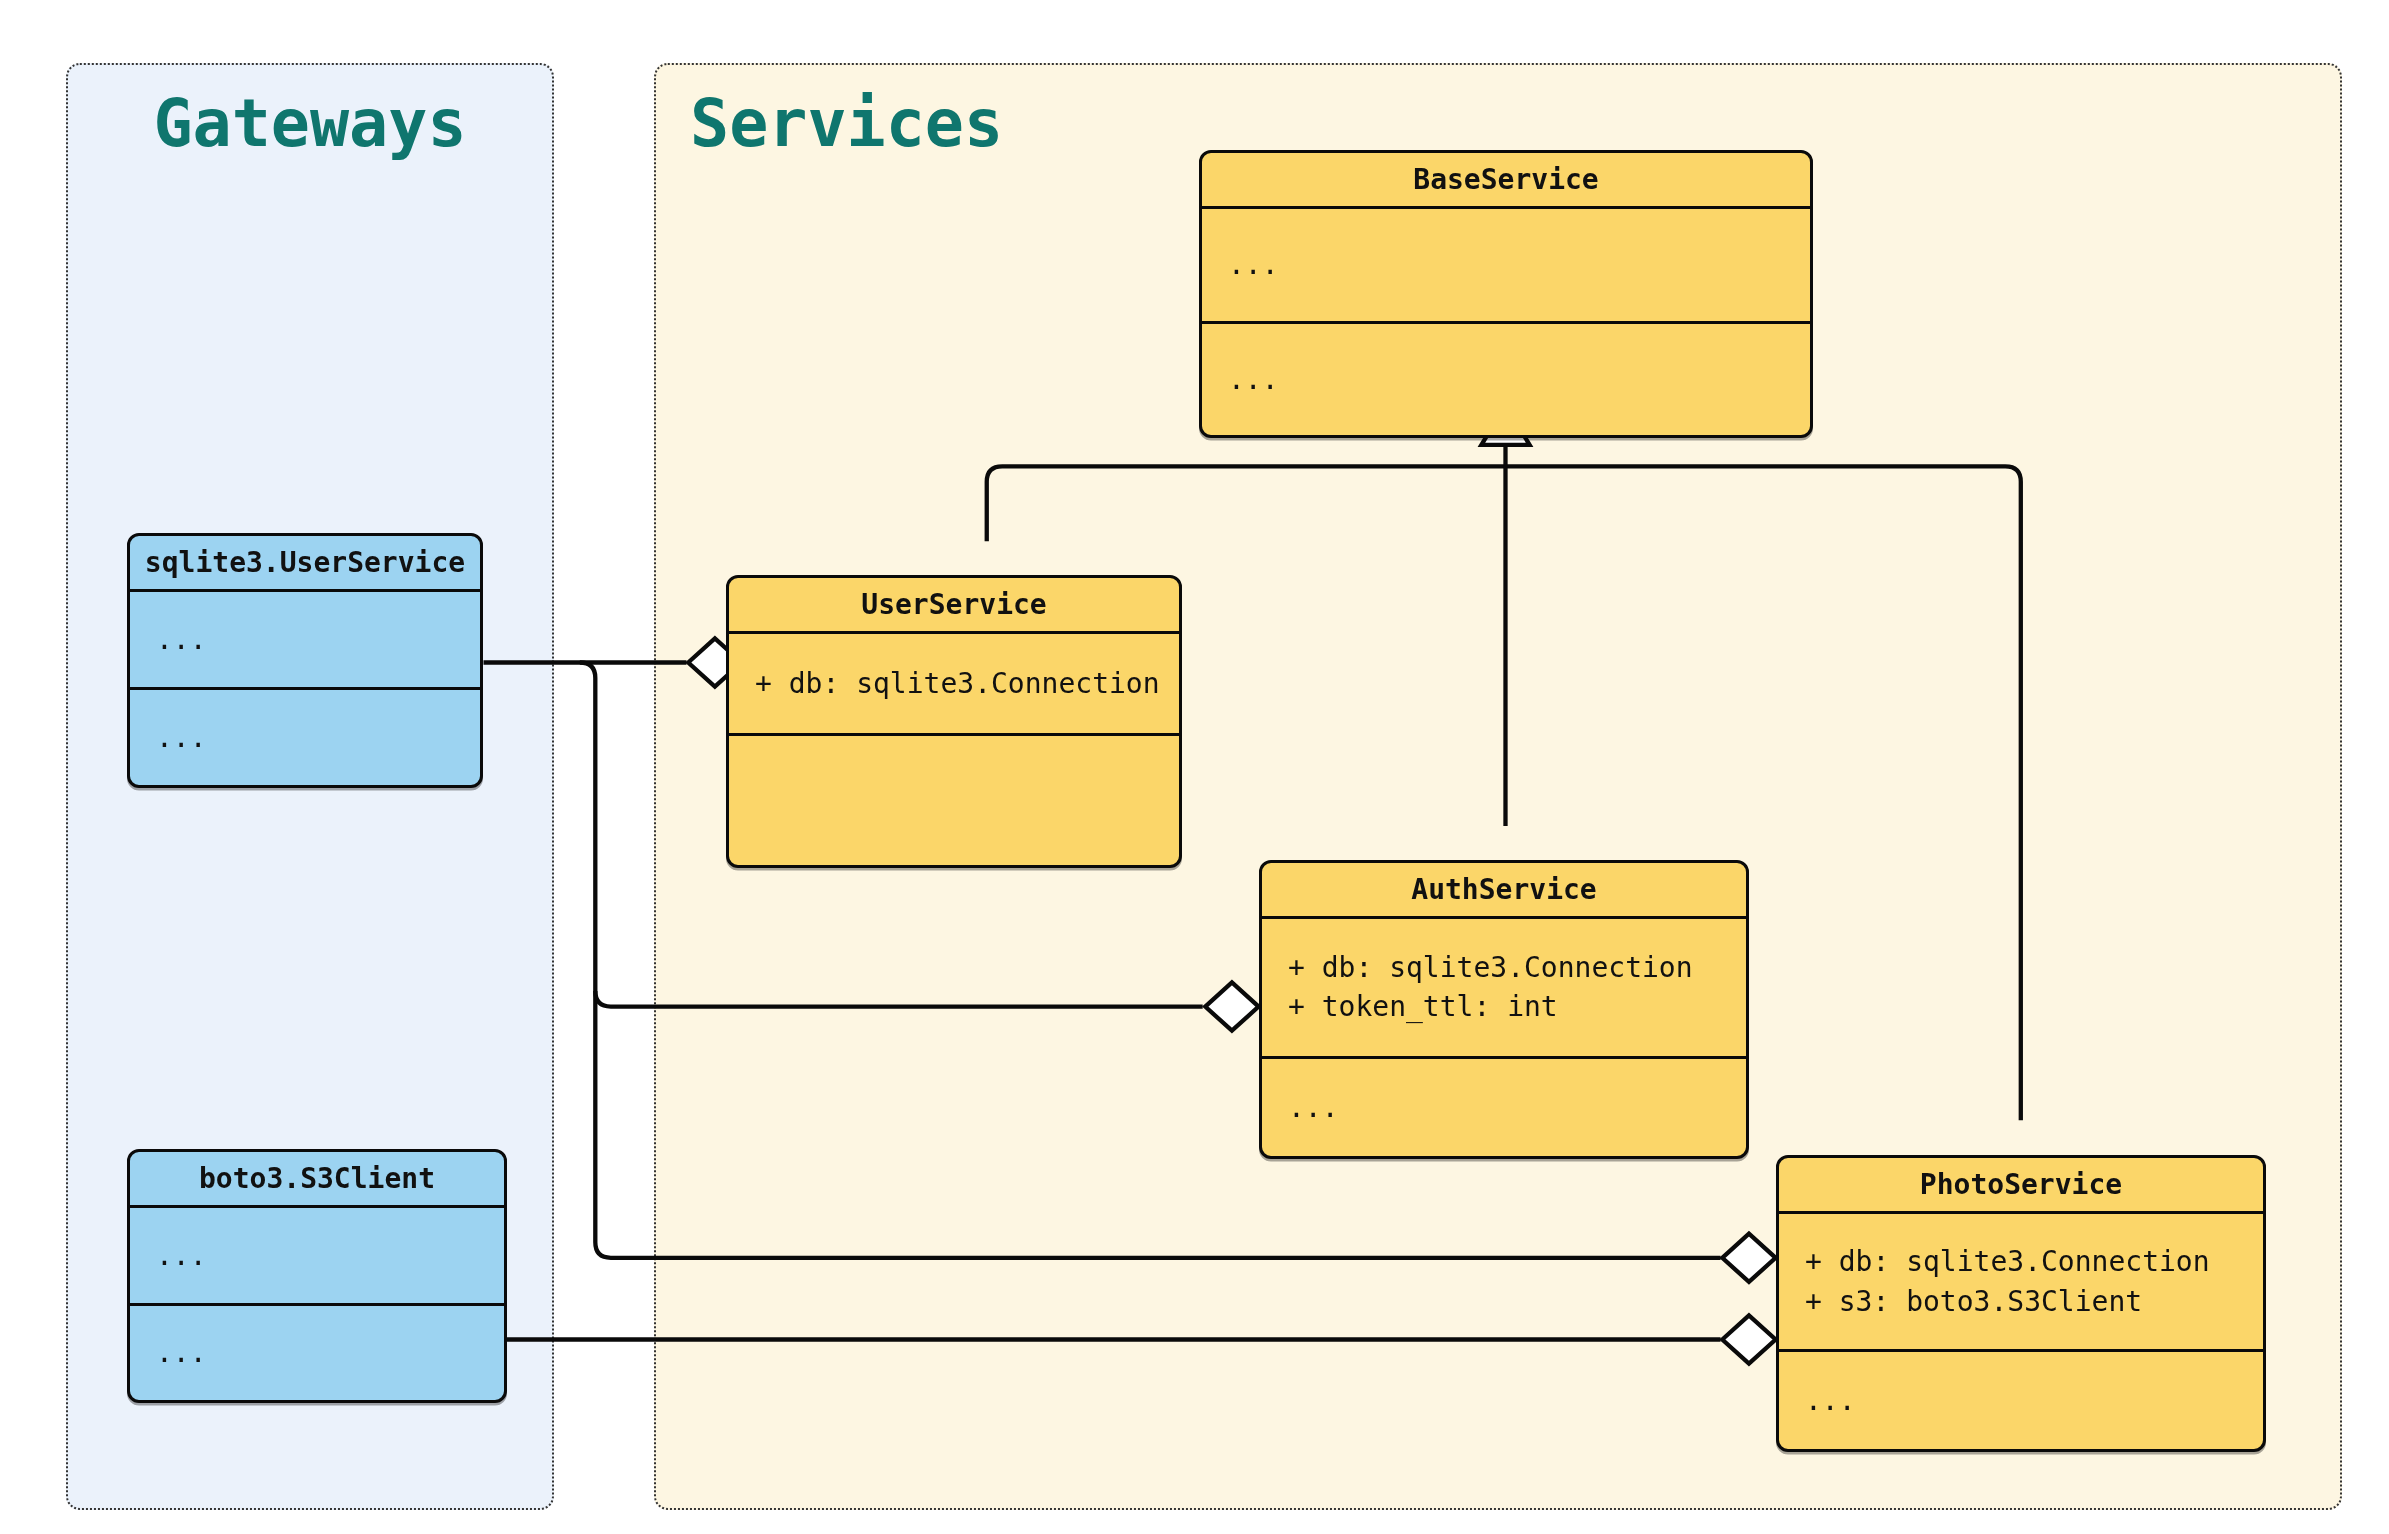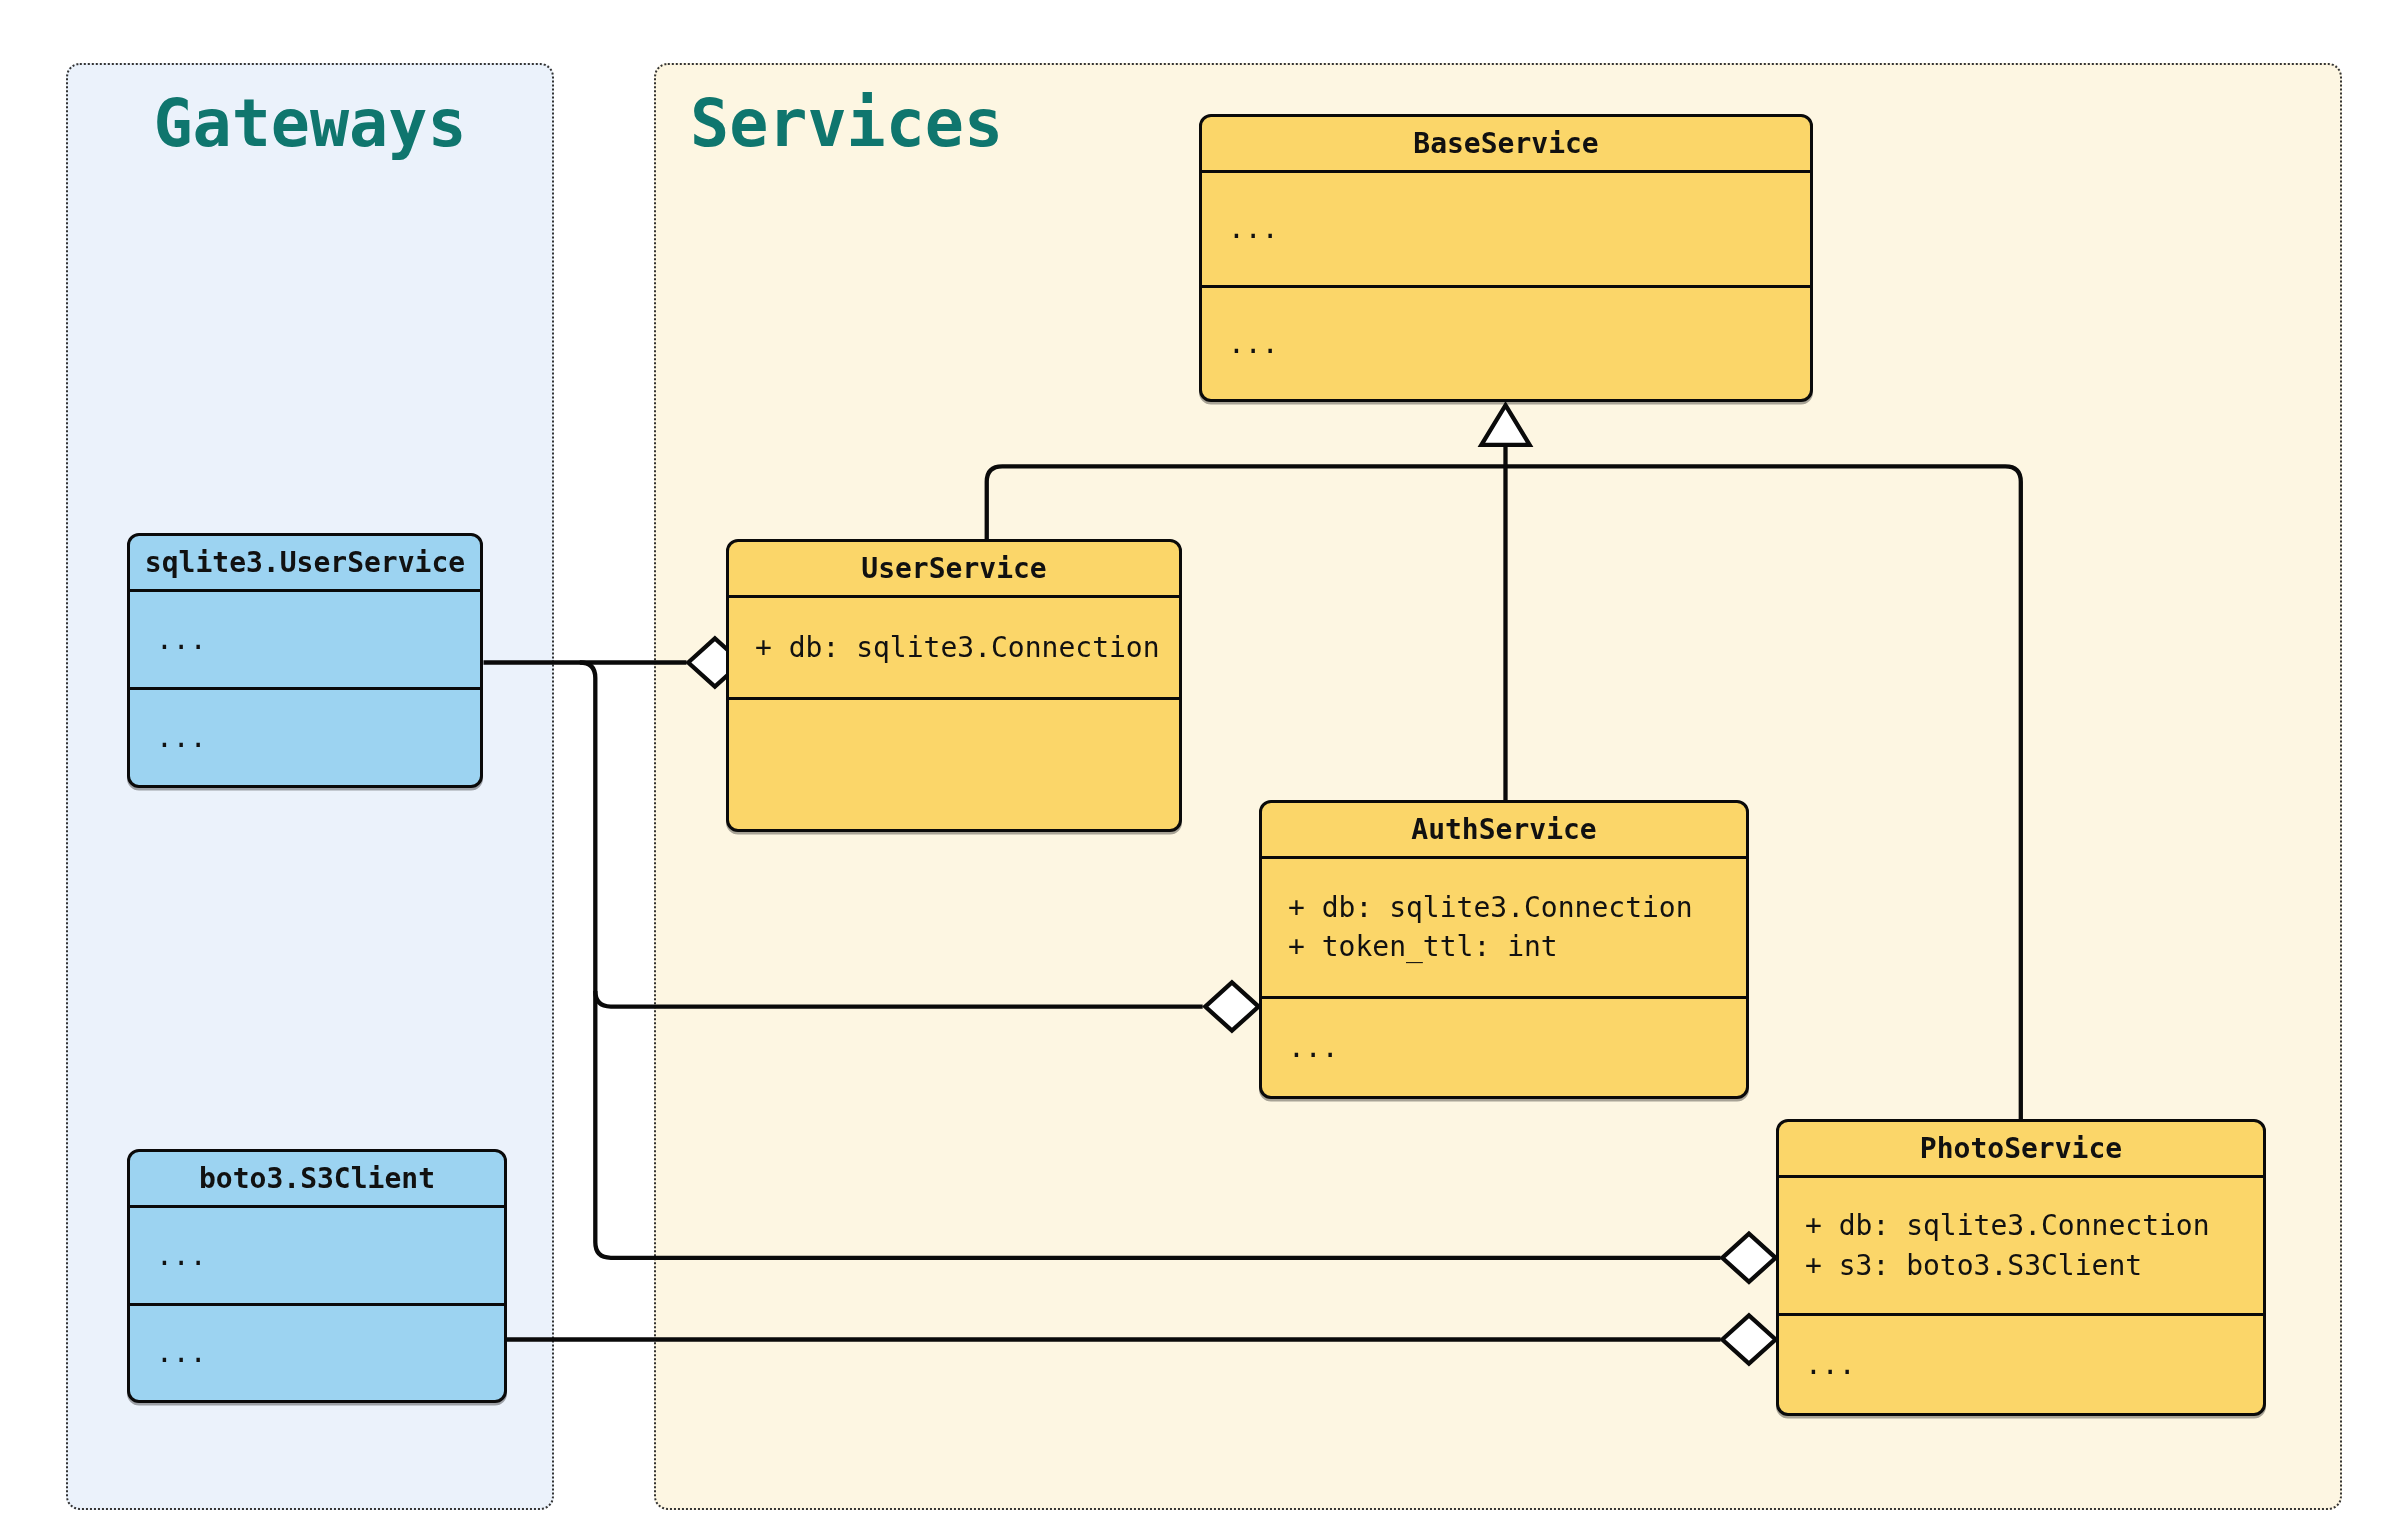--- a/index.html
+++ b/index.html
@@ -45,21 +45,21 @@
   .uml-class{
     position:absolute;
     box-sizing:border-box;
     border:3.9px solid #0a0a0a;
     border-radius:12px;
     display:flex;
     flex-direction:column;
     box-shadow:0 2.6px 0 rgba(10,10,10,0.35);
     overflow:hidden;
   }
-  .uml-class.yellow{ background:#fbd669; }
+  .uml-class.yellow{ background:#fbd669;margin-top:36px; }
   .uml-class.blue{ background:#9cd3f1; }
   .uml-title{
     flex:0 0 auto;
     height:53px;
     display:flex; align-items:center; justify-content:center;
     border-bottom:3.9px solid #0a0a0a;
     font-weight:bold;
     font-size:28px;
   }
   .uml-compartment{
@@ -125,21 +125,21 @@
   </div>
 
   <div class="uml-class yellow" style="left:726px;top:539px;width:456px;height:293px;">
     <div class="uml-title">UserService</div>
     <div class="uml-compartment attrs f1">
       <div class="line">+ db: sqlite3.Connection</div>
     </div>
     <div class="uml-compartment f13"></div>
   </div>
 
-  <div class="uml-class yellow" style="left:1259px;top:800px;width:490px;height:299px;">
+  <div class="uml-class yellow" style="left:1259px;top:824px;width:490px;height:299px;">
     <div class="uml-title">AuthService</div>
     <div class="uml-compartment attrs f14">
       <div class="line">+ db: sqlite3.Connection</div>
       <div class="line">+ token_ttl: int</div>
     </div>
     <div class="uml-compartment f1">
       <div class="line">...</div>
     </div>
   </div>
 

